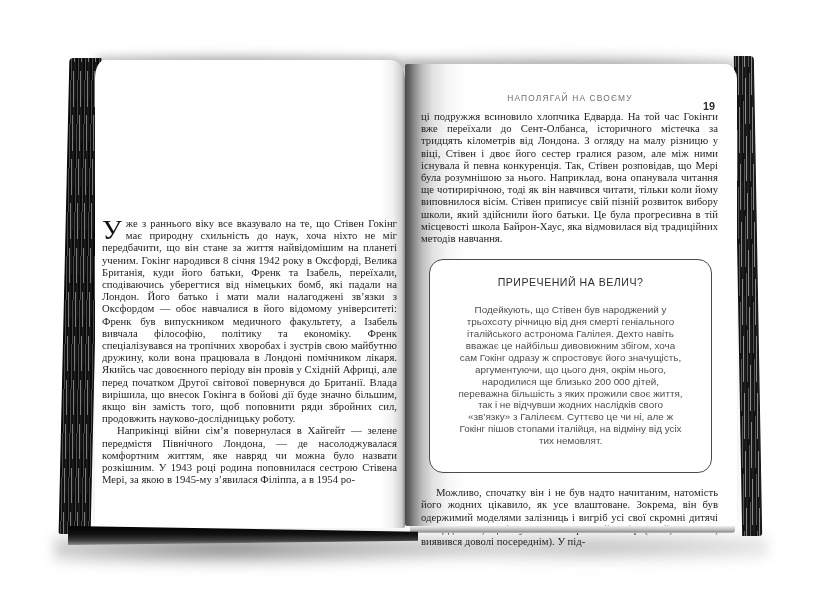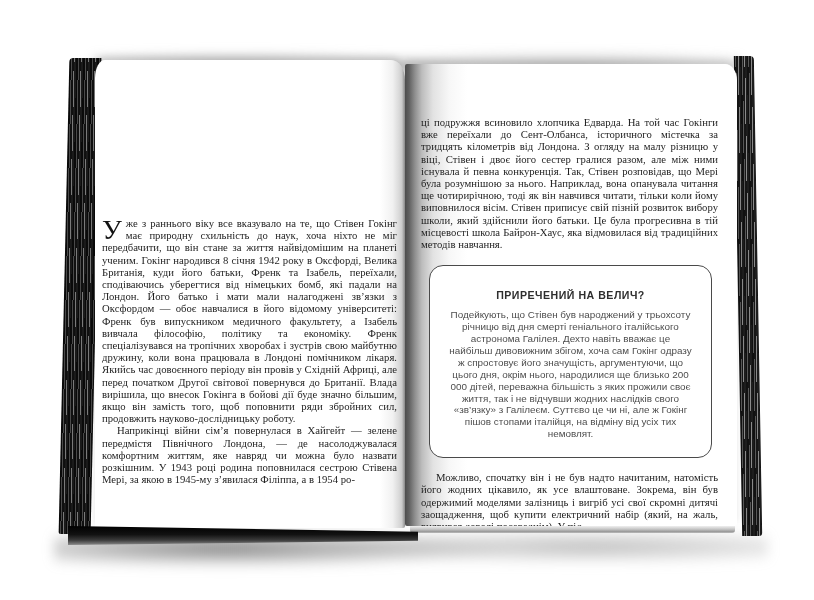--- a/index.html
+++ b/index.html
@@ -52,26 +52,26 @@
   .dropcap{float:left;font-family:"Liberation Serif","DejaVu Serif",serif;
     font-size:28px;line-height:23px;padding:1px 4px 0 0;color:#121212;}
 
   
   .running-head{position:absolute;left:16px;top:29px;width:298px;height:18px;
     font-family:"Liberation Sans","DejaVu Sans",sans-serif;}
   .rh-text{display:block;text-align:center;font-size:8.4px;letter-spacing:1.15px;color:#6e6e6e;}
   .pg-num{position:absolute;right:4px;top:7px;font-size:10.8px;font-weight:bold;color:#2c2c2c;}
 
   
-  .right-text{position:absolute;left:16px;top:52px;width:297px;}
+  .right-text{position:absolute;left:16px;top:46px;width:297px;}
   .callout{margin:15px 6px 13px 8px;border:1.7px solid #4a4a4a;border-radius:14px;
     padding:7px 10px 9px;text-align:center;background:#fff;
     font-family:"Liberation Sans","DejaVu Sans",sans-serif;}
-  .callout-title{font-size:10.6px;font-weight:bold;letter-spacing:.5px;color:#2e2e2e;margin:16px 0 3px 0;}
-  .callout-body{font-size:9.9px;line-height:11.9px;color:#4d4d4d;margin:8px;}
+  .callout-title{font-size:10.6px;font-weight:normal;letter-spacing:.5px;color:#2e2e2e;margin:9px 0 3px 0;}
+  .callout-body{font-size:9.9px;line-height:11.9px;color:#4d4d4d;margin:16px;}
 </style>
 </head>
 <body>
 
 <div class="stage">
   <div class="book">
     <div class="top-shade"></div>
     <div class="ground-shadow"></div>
 
     <div class="edge-left"></div>
@@ -79,20 +79,24 @@
     <div class="edge-bottom"></div>
 
     <div class="page page-left">
       <div class="left-text">
         <p class="body-para"><span class="dropcap">У</span><span>же з раннього віку все вказувало на те, що Стівен Гокінг має природну схильність до наук, хоча ніхто не міг передбачити, що він стане за життя найвідомішим на планеті ученим. Гокінг народився 8 січня 1942 року в Оксфорді, Велика Британія, куди його батьки, Френк та Ізабель, переїхали, сподіваючись уберегтися від німецьких бомб, які падали на Лондон. Його батько і мати мали налагоджені зв’язки з Оксфордом — обоє навчалися в його відомому університеті: Френк був випускником медичного факультету, а Ізабель вивчала філософію, політику та економіку. Френк спеціалізувався на тропічних хворобах і зустрів свою майбутню дружину, коли вона працювала в Лондоні помічником лікаря. Якийсь час довоєнного періоду він провів у Східній Африці, але перед початком Другої світової повернувся до Британії. Влада вирішила, що внесок Гокінга в бойові дії буде значно більшим, якщо він замість того, щоб поповнити ряди збройних сил, продовжить науково-дослідницьку роботу.</span></p>
         <p class="body-para indent">Наприкінці війни сім’я повернулася в Хайгейт — зелене передмістя Північного Лондона, — де насолоджувалася комфортним життям, яке навряд чи можна було назвати розкішним. У 1943 році родина поповнилася сестрою Стівена Мері, за якою в 1945-му з’явилася Філіппа, а в 1954 ро-</p>
       </div>
     </div>
 
     <div class="page page-right">
+      <div class="running-head">
+        <span class="rh-text">НАПОЛЯГАЙ НА СВОЄМУ</span>
+        <span class="pg-num">19</span>
+      </div>
       <div class="right-text">
         <p class="body-para">ці подружжя всиновило хлопчика Едварда. На той час Гокінги вже переїхали до Сент-Олбанса, історичного містечка за тридцять кілометрів від Лондона. З огляду на малу різницю у віці, Стівен і двоє його сестер гралися разом, але між ними існувала й певна конкуренція. Так, Стівен розповідав, що Мері була розумнішою за нього. Наприклад, вона опанувала читання ще чотирирічною, тоді як він навчився читати, тільки коли йому виповнилося вісім. Стівен приписує свій пізній розвиток вибору школи, який здійснили його батьки. Це була прогресивна в тій місцевості школа Байрон-Хаус, яка відмовилася від традиційних методів навчання.</p>
         <div class="callout">
           <p class="callout-title">ПРИРЕЧЕНИЙ НА ВЕЛИЧ?</p>
           <p class="callout-body">Подейкують, що Стівен був народжений у трьохсоту річницю від дня смерті геніального італійського астронома Галілея. Дехто навіть вважає це найбільш дивовижним збігом, хоча сам Гокінг одразу ж спростовує його значущість, аргументуючи, що цього дня, окрім нього, народилися ще близько 200 000 дітей, переважна більшість з яких прожили своє життя, так і не відчувши жодних наслідків свого «зв’язку» з Галілеєм. Суттєво це чи ні, але ж Гокінг пішов стопами італійця, на відміну від усіх тих немовлят.</p>
         </div>
         <p class="body-para indent">Можливо, спочатку він і не був надто начитаним, натомість його жодних цікавило, як усе влаштоване. Зокрема, він був одержимий моделями залізниць і вигріб усі свої скромні дитячі заощадження, щоб купити електричний набір (який, на жаль, виявився доволі посереднім). У під-</p>
       </div>
     </div>
   </div>

